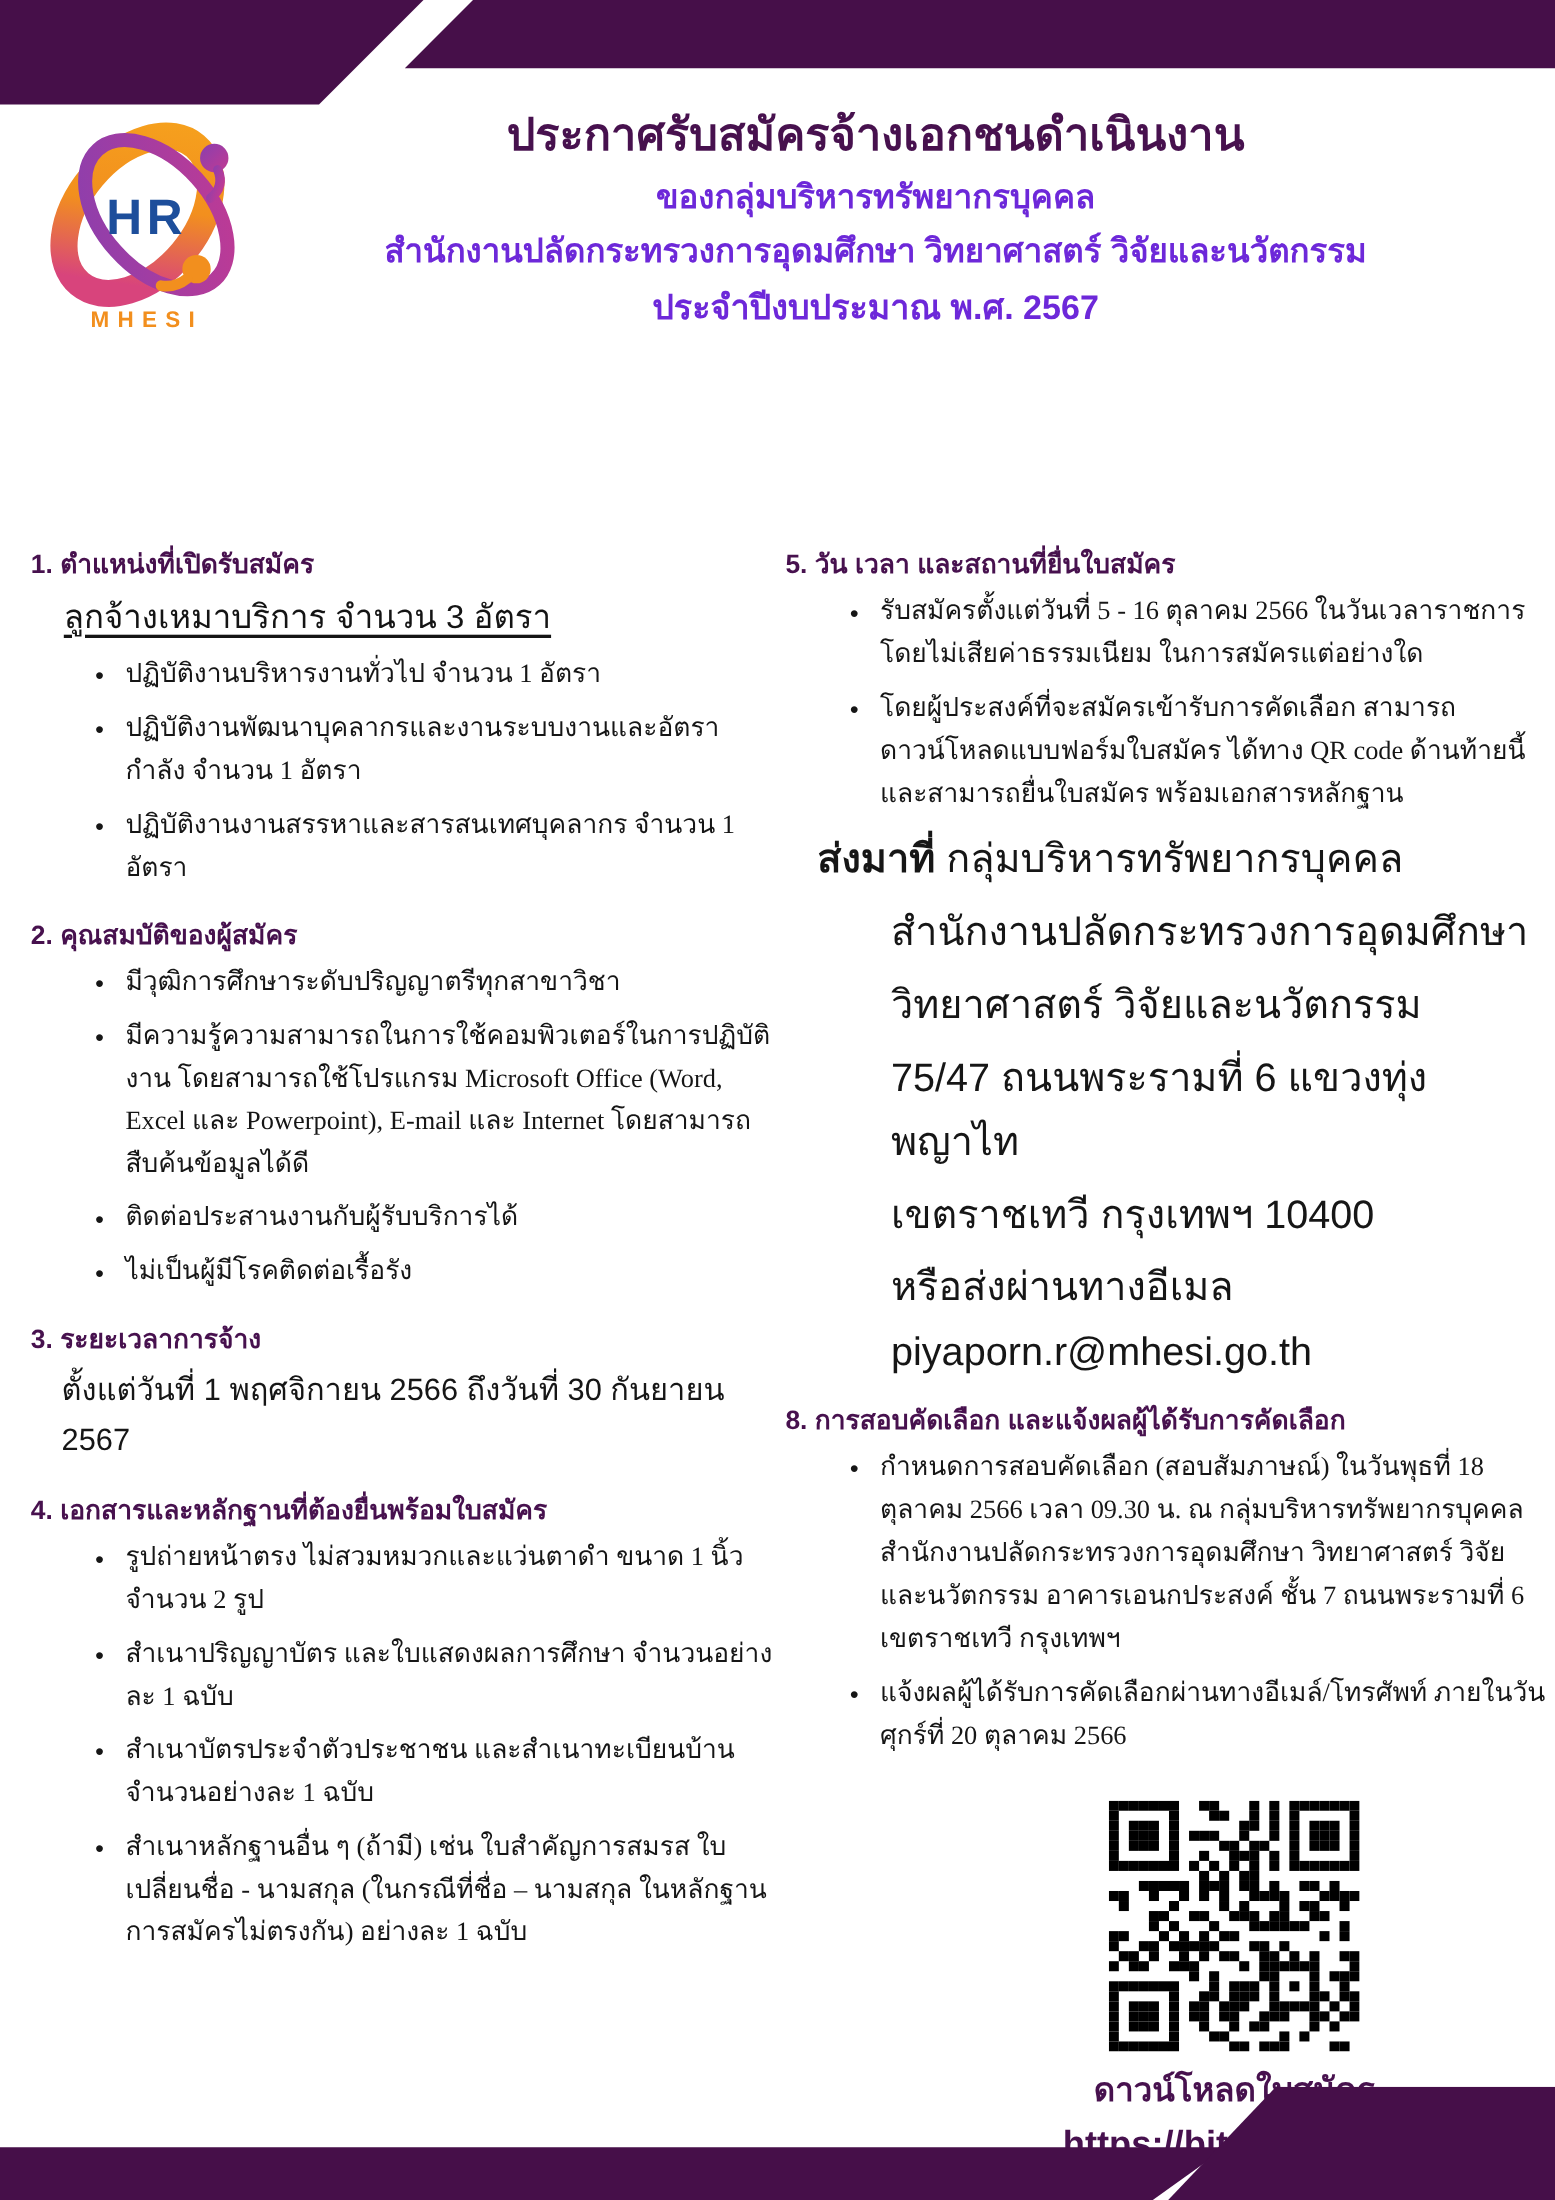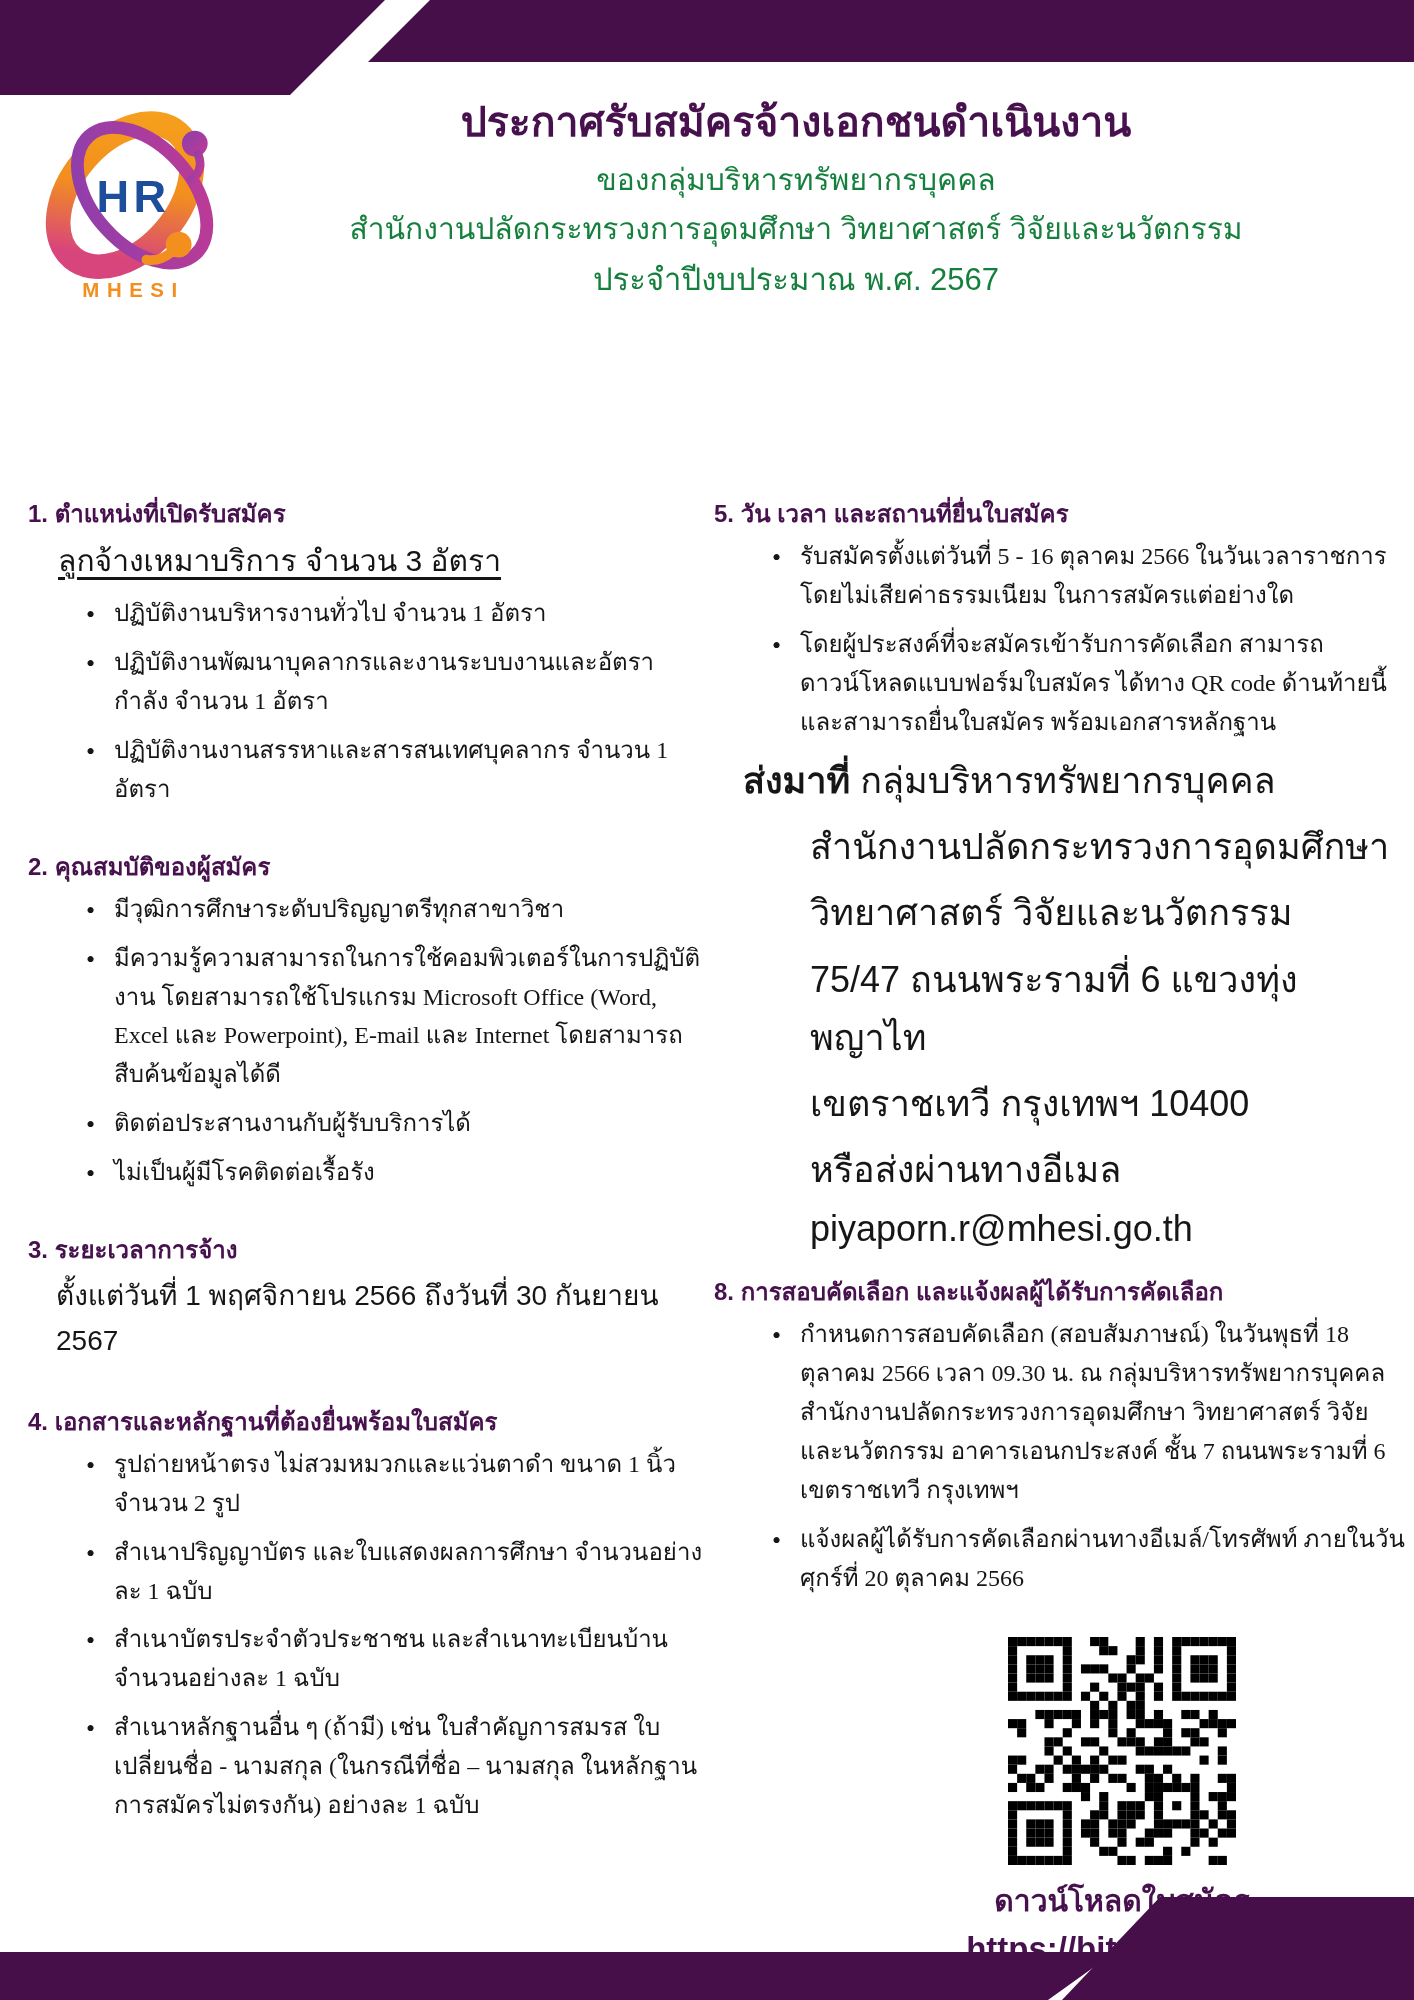--- a/index.html
+++ b/index.html
@@ -13,36 +13,36 @@
   .deco{position:absolute;left:0;pointer-events:none;}
   .deco.top{top:0;}
   .deco.bottom{top:1897px;}
 
   
   .logo{position:absolute;left:26px;top:92px;width:215px;height:215px;}
 
   
   .titles{position:absolute;left:236px;top:98px;width:1120px;text-align:center;}
   .title-main{font-size:41px;font-weight:bold;color:#47114e;line-height:1.2;}
-  .title-sub{font-size:30px;font-weight:normal;color:#15803d;line-height:1.55;margin-top:10px;}
+  .title-sub{font-size:30px;font-weight:bold;color:#6d28d9;line-height:1.55;margin-top:10px;}
   .title-sub.last{margin-top:4px;font-size:31px;}
 
   
   .intro{
     position:absolute;left:30px;top:358px;width:1354px;
     font-size:28px;line-height:2.05;text-indent:58px;margin:0;
   }
 
   
   .col{position:absolute;top:498px;}
   .col.left{left:28px;width:678px;}
   .col.right{left:714px;width:694px;}
 
   .sec-h{font-size:24px;font-weight:bold;color:#47114e;line-height:1.3;margin:0 0 8px 0;}
-  .sec-h.sp{margin-top:42px;}
+  .sec-h.sp{margin-top:26px;}
   .sub-underline{
     font-size:30px;color:#141414;text-decoration:underline;
     text-underline-offset:6px;margin:2px 0 10px 30px;
   }
   ul.blts{margin:4px 0 6px 0;padding:0 0 0 58px;list-style:none;}
   ul.blts li{
     position:relative;font-size:24px;line-height:1.62;margin:0 0 10px 0;padding-left:28px;font-family:Liberation Serif, serif;
   }
   ul.blts li::before{
     content:"•";position:absolute;left:0;top:0;font-size:26px;color:#161616;

